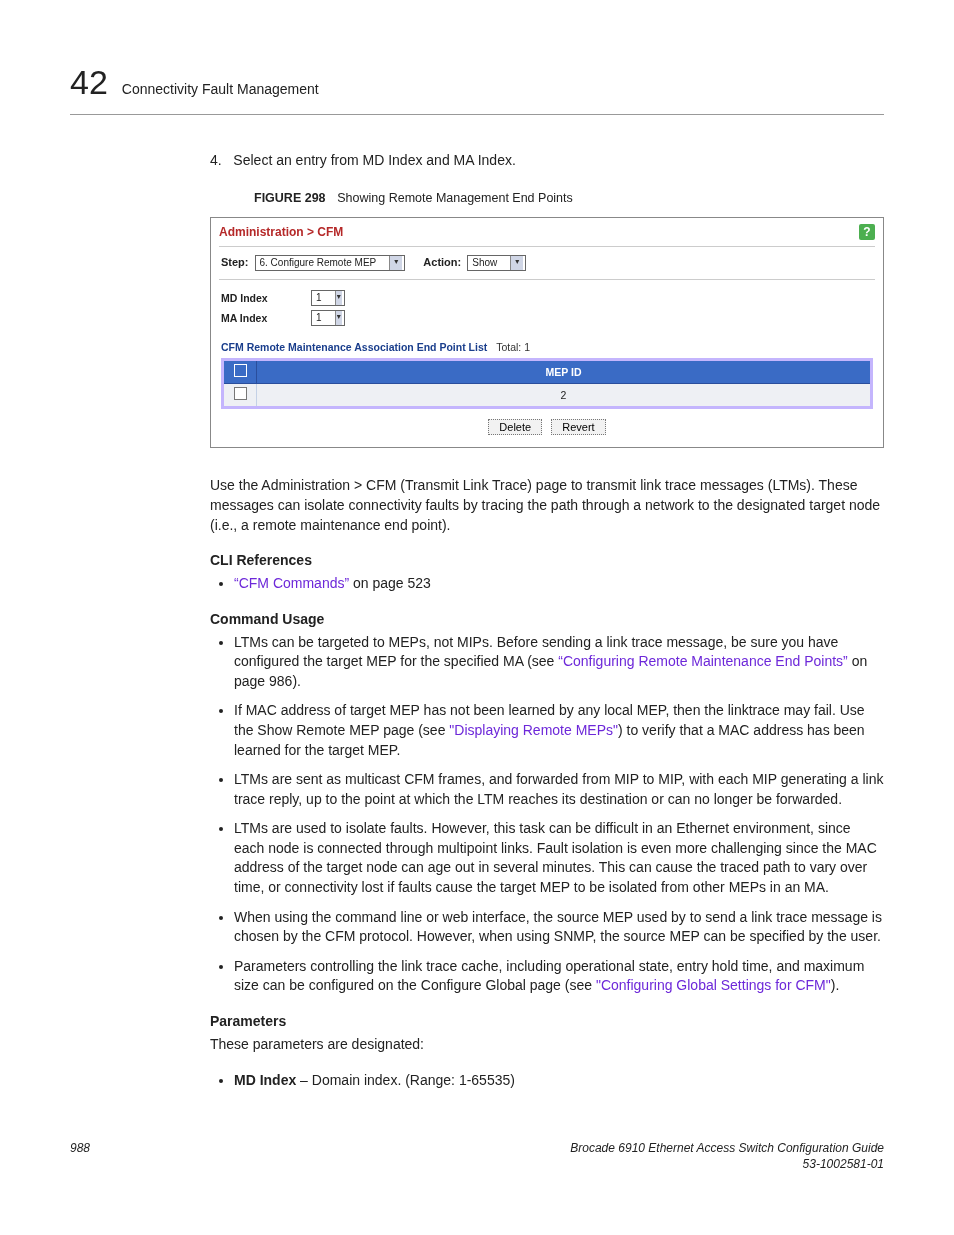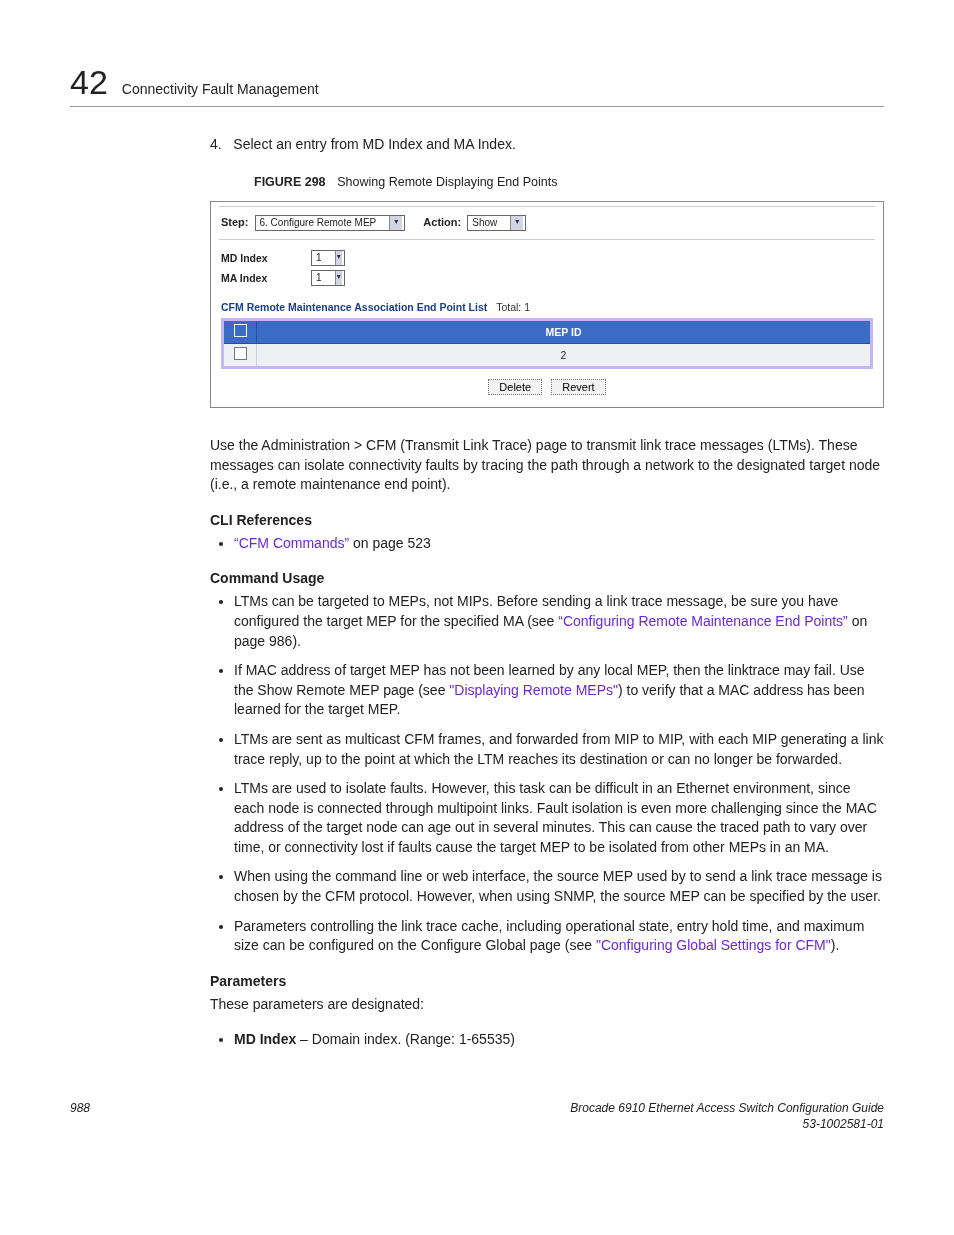--- a/index.html
+++ b/index.html
@@ -7,22 +7,22 @@
     font-size: 14px;
     color: #222;
     margin: 0;
     padding: 60px 70px 40px 70px;
     width: 954px;
     box-sizing: border-box;
     line-height: 1.35;
   }
   .header-row {
     border-bottom: 1px solid #999;
-    padding-bottom: 0;
-    margin-bottom: 28px;
+    padding-bottom: 8px;
+    margin-bottom: 36px;
     display: flex;
     align-items: baseline;
   }
   .chapter-num {
     font-size: 34px;
     font-weight: 300;
     margin-right: 14px;
     font-family: Arial, sans-serif;
   }
   .chapter-title {
@@ -231,24 +231,28 @@
 
 <div class="content">
 
   <div class="num-step">
     <span>4.</span>&nbsp;&nbsp;
     <span>Select an entry from MD Index and MA Index.</span>
   </div>
 
   <div class="figure-caption">
     <span class="figure-label">FIGURE 298</span>&nbsp;&nbsp;
-    <span class="figure-title">Showing Remote Displaying End Points</span>
+    <span class="figure-title">Showing Remote Management End Points</span>
   </div>
 
   <div class="ui-panel">
+    <div class="ui-top">
+      <span class="ui-breadcrumb">Administration &gt; CFM</span>
+      <span class="help-icon">?</span>
+    </div>
     <div class="ui-hr"></div>
     <div class="ui-row">
       <label class="prim">Step:</label>
       <span class="ui-select">
         <span>6. Configure Remote MEP</span>
         <span class="sel-arrow">▾</span>
       </span>
       &nbsp;&nbsp;
       <label class="prim">Action:</label>
       <span class="ui-select">

